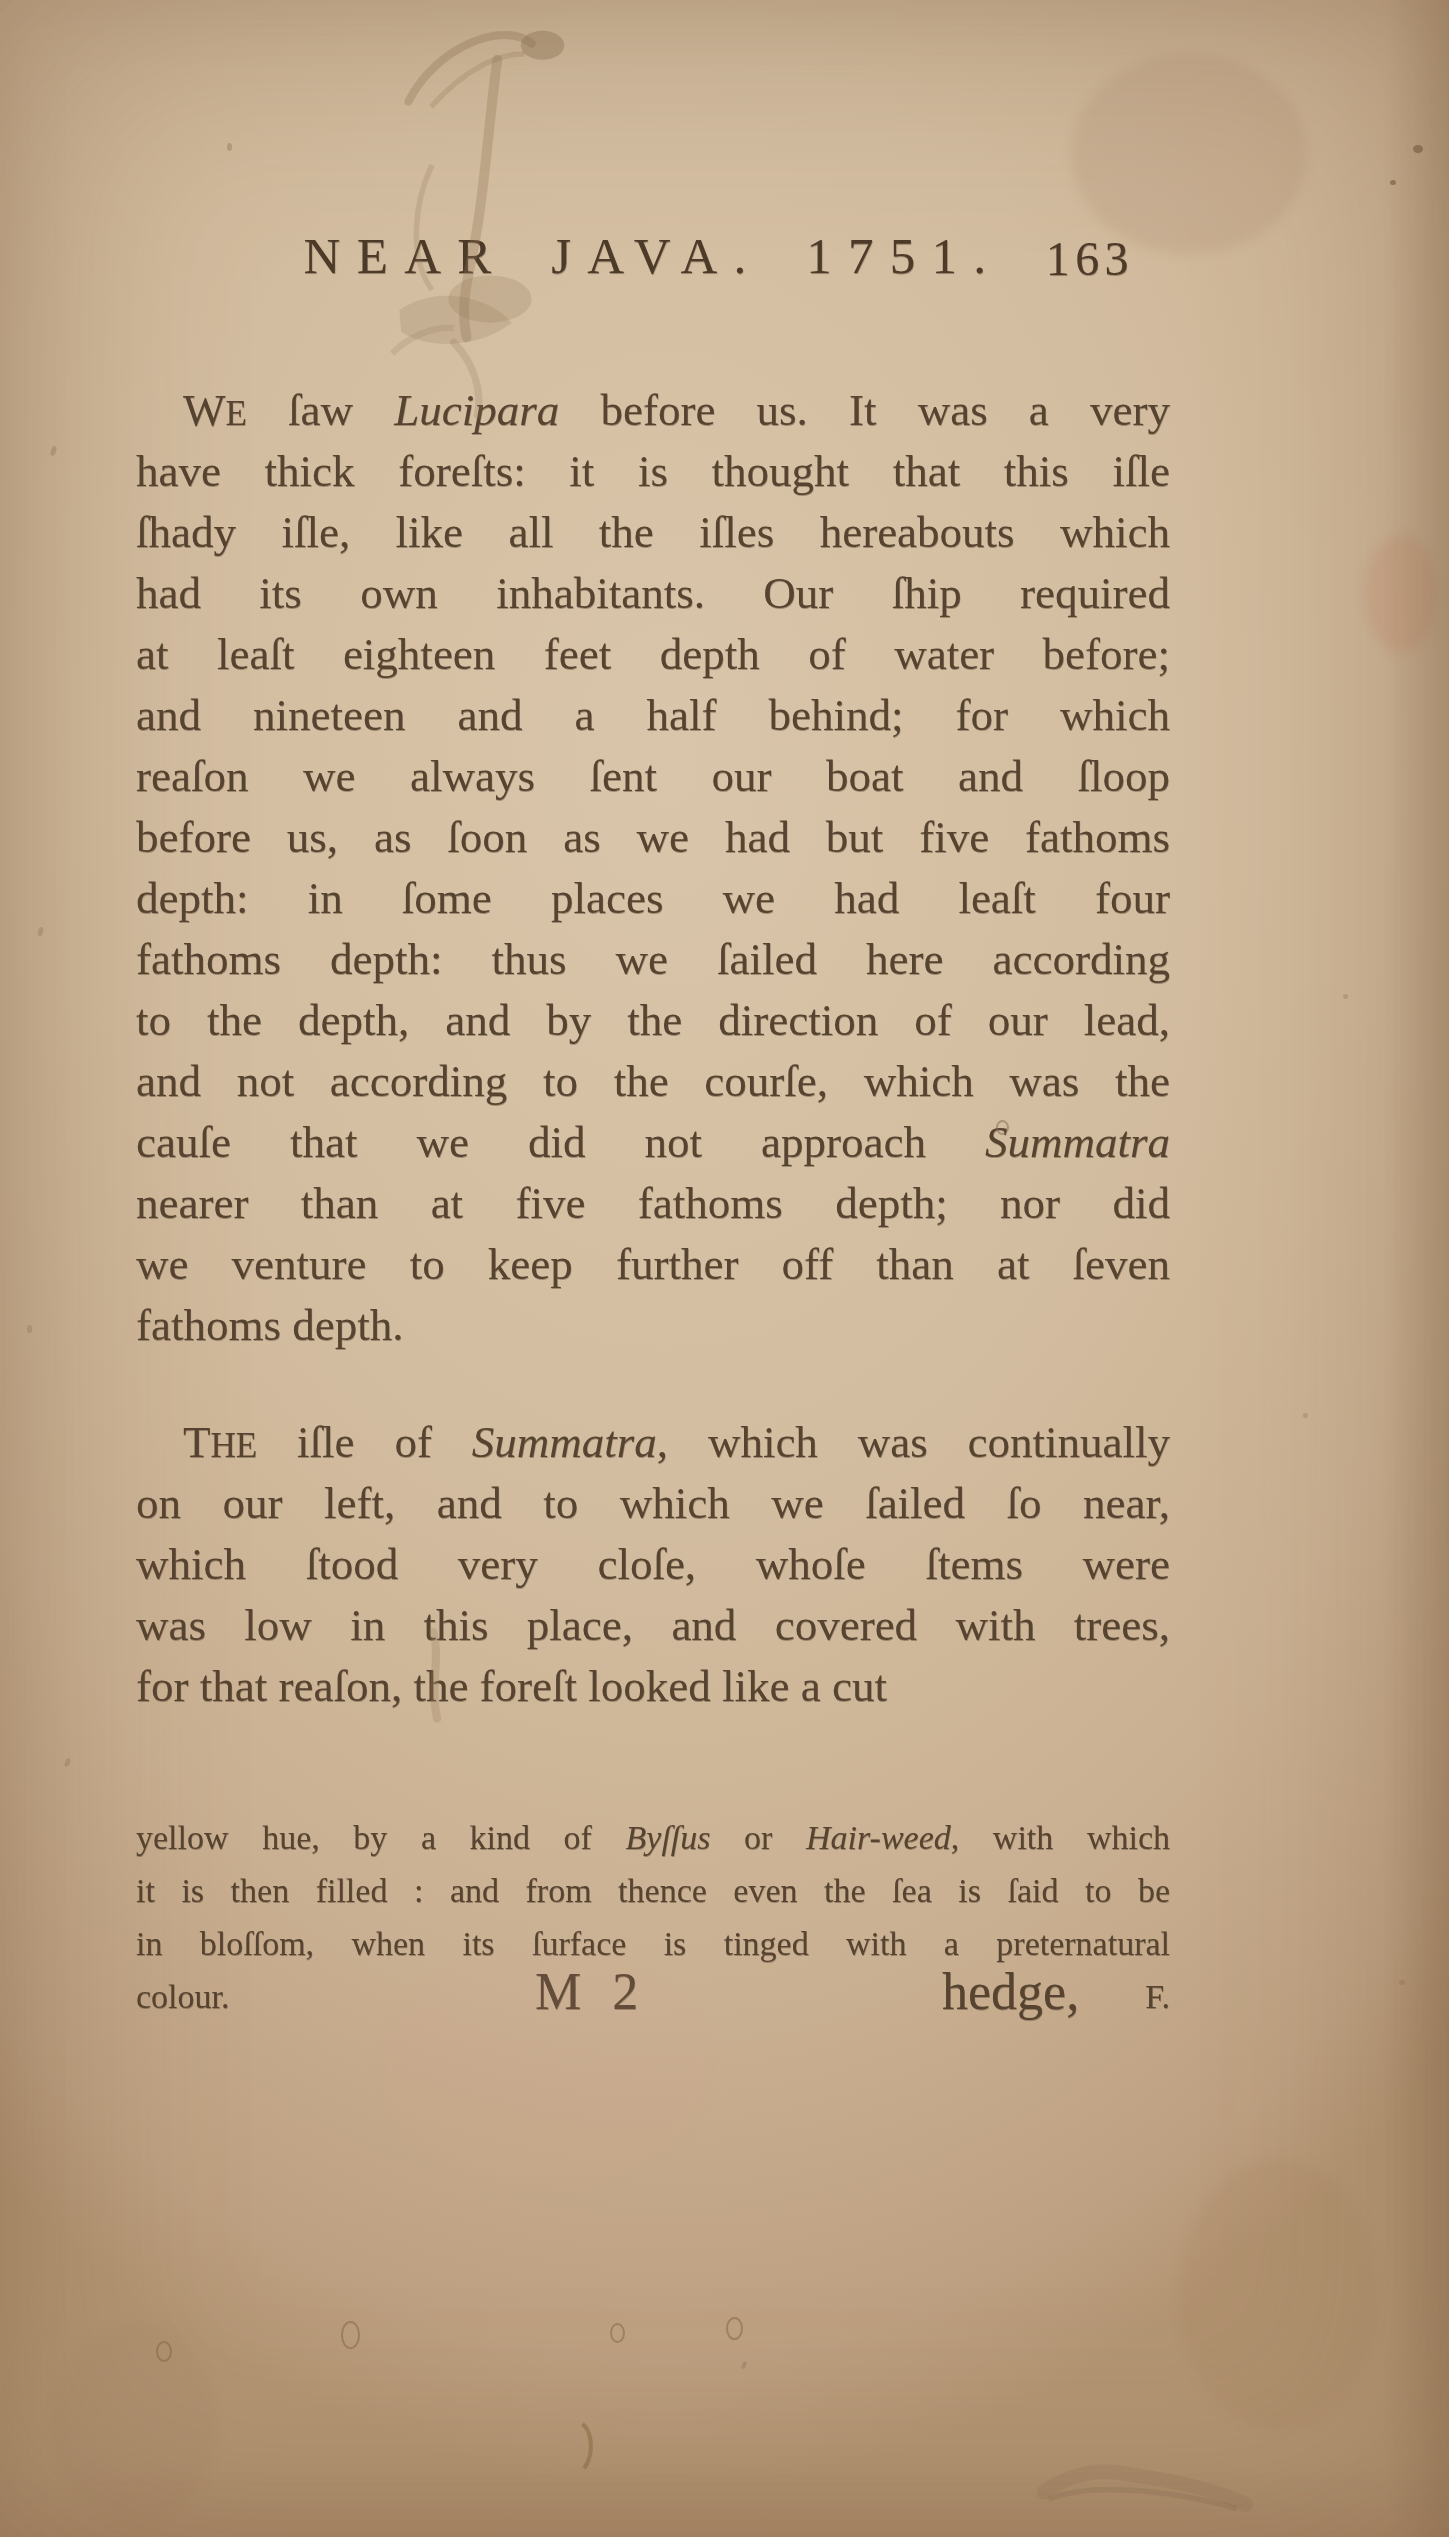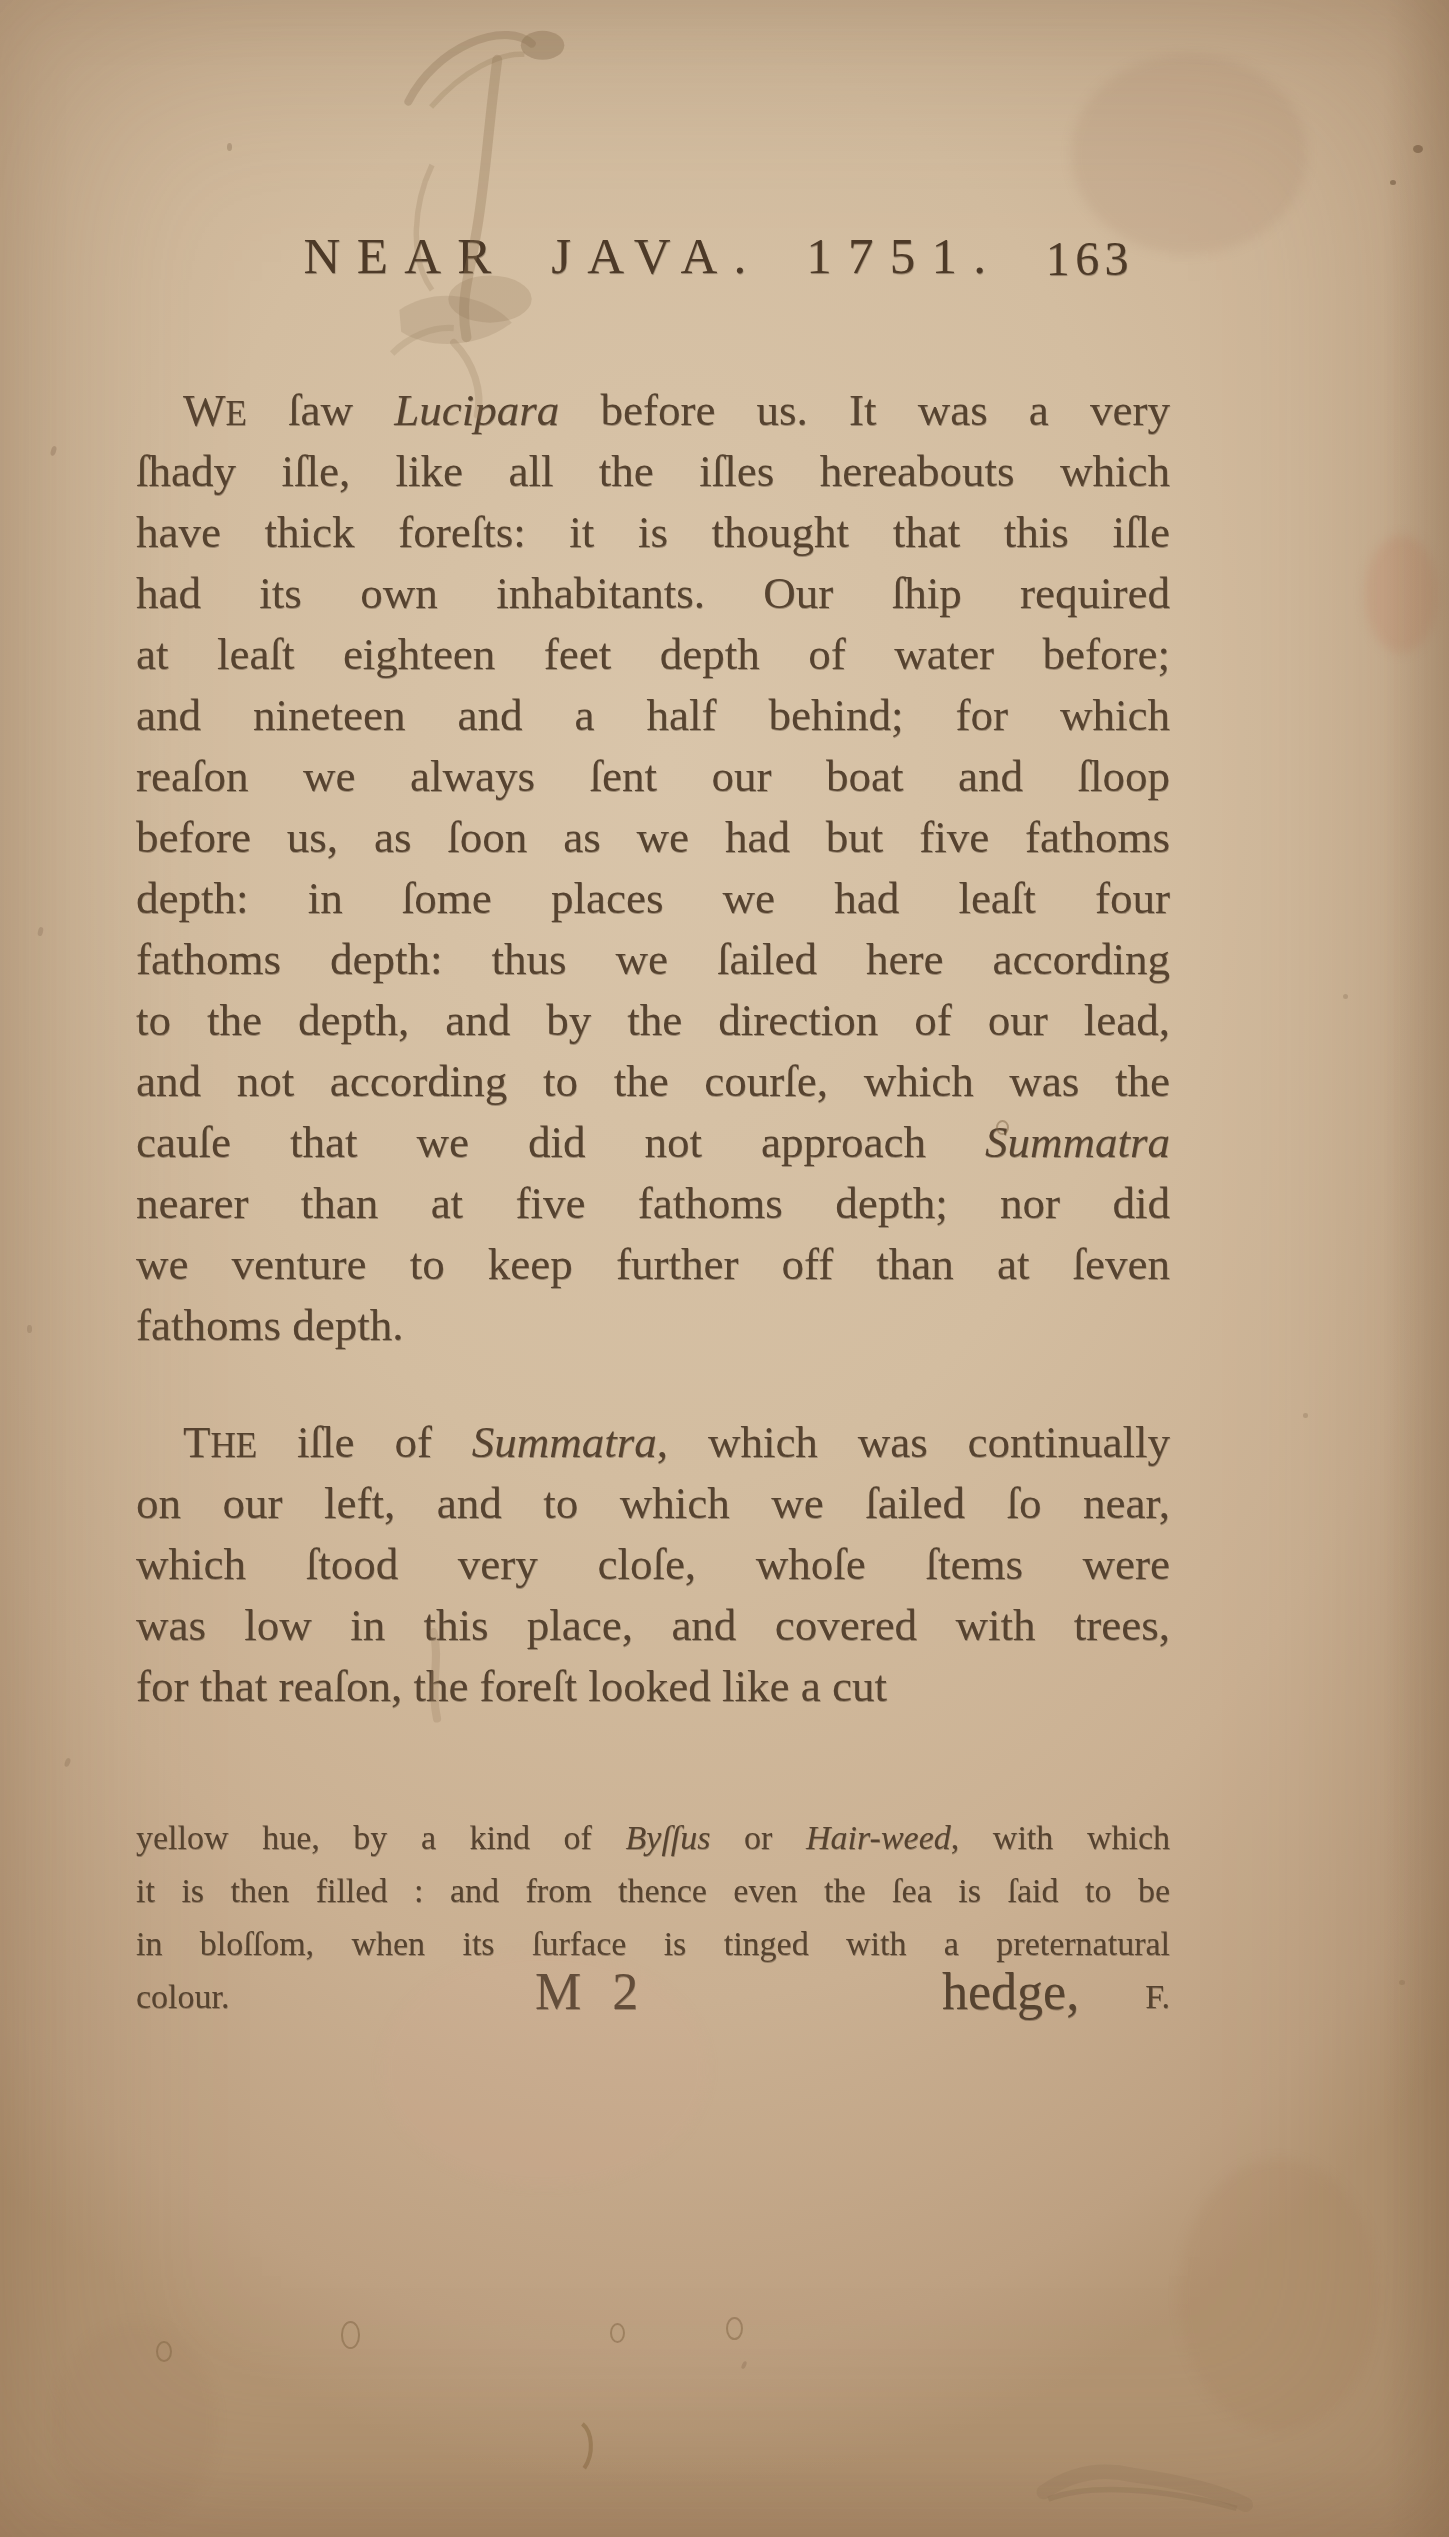--- a/index.html
+++ b/index.html
@@ -68,22 +68,22 @@
 <div id="page">
 
   <header class="column ink" id="running-head">
     <span id="running-title">NEAR JAVA. 1751.</span>
     <span id="page-number">163</span>
   </header>
 
   <main>
     <div class="column para ink" id="para-0">
         <div class="tline indent"><span>W</span><span class="sc">E</span><span> ſaw </span><span class="it">Lucipara</span><span> before us.  It was a very</span></div>
+        <div class="tline"><span>have thick foreſts: it is thought that this iſle</span></div>
         <div class="tline"><span>ſhady iſle, like all the iſles hereabouts which</span></div>
-        <div class="tline"><span>have thick foreſts: it is thought that this iſle</span></div>
         <div class="tline"><span>had its own inhabitants.  Our ſhip required</span></div>
         <div class="tline"><span>at leaſt eighteen feet depth of water before;</span></div>
         <div class="tline"><span>and nineteen and a half behind; for which</span></div>
         <div class="tline"><span>reaſon we always ſent our boat and ſloop</span></div>
         <div class="tline"><span>before us, as ſoon as we had but five fathoms</span></div>
         <div class="tline"><span>depth: in ſome places we had leaſt four</span></div>
         <div class="tline"><span>fathoms depth: thus we ſailed here according</span></div>
         <div class="tline"><span>to the depth, and by the direction of our lead,</span></div>
         <div class="tline"><span>and not according to the courſe, which was the</span></div>
         <div class="tline"><span>cauſe that we did not approach </span><span class="it">Summatra</span></div>

